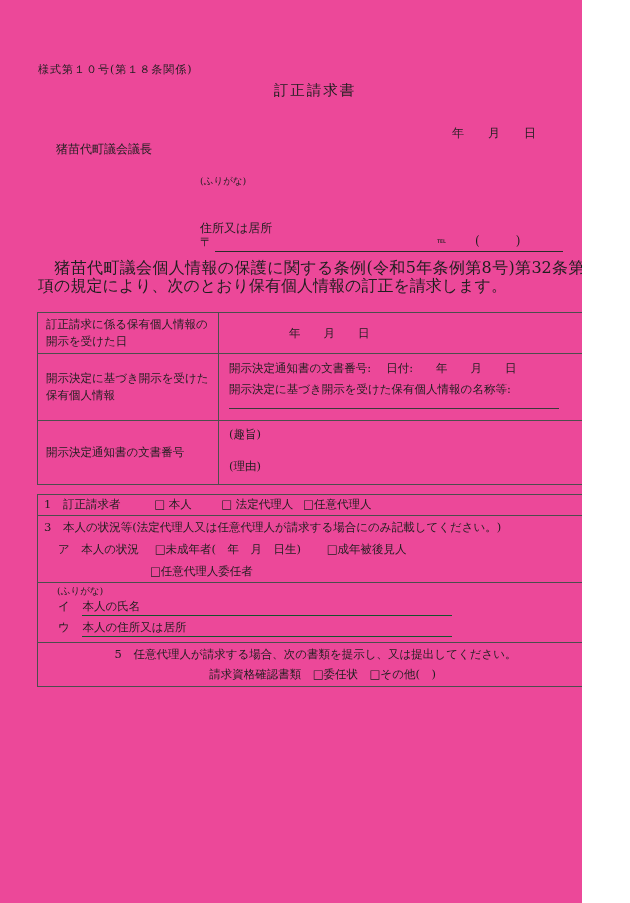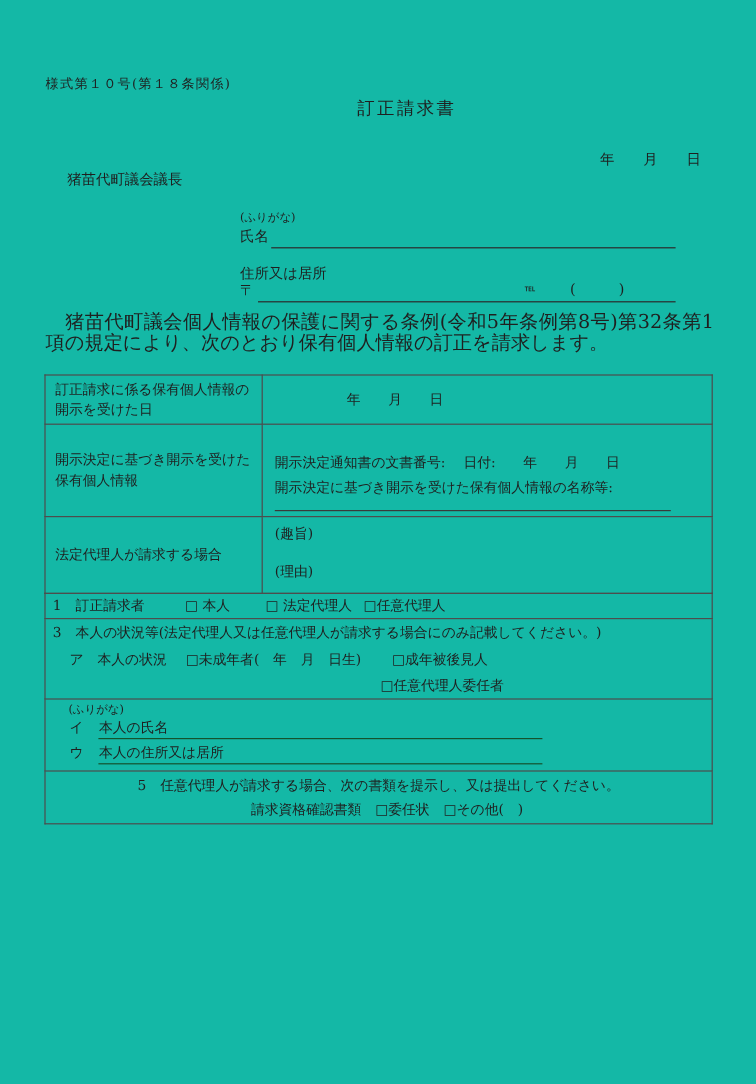--- a/index.html
+++ b/index.html
@@ -1,18 +1,18 @@
 <!DOCTYPE html>
 <html><head>
 <meta charset="utf-8">
 <style>
   * { margin:0; padding:0; box-sizing:border-box; }
   html,body { background:#ffffff; }
   .page {
-    position:relative; width:630px; height:903px; background:#14b8a6;
+    position:relative; width:582px; height:903px; background:#ec4899;
     font-family:"DejaVu Serif","Liberation Serif",serif;
     color:#1f1f1f; overflow:hidden;
   }
   .abs { position:absolute; }
   .form-number { left:38px; top:62px; font-size:11px; letter-spacing:1px; }
   .doc-title { left:0; top:81px; width:100%; text-align:center; font-size:14.5px; letter-spacing:2px;padding-left:48px; }
   .date-line { top:125px; right:46px; font-size:12px; }
   .addressee { left:56px; top:141px; font-size:12px; }
 
   .furigana { left:200px; top:175px; font-size:9.5px; }
@@ -30,21 +30,21 @@
 
   table.frm { position:absolute; border-collapse:collapse; table-layout:fixed; font-size:11.5px; }
   table.frm td { border:1px solid #4d4d4d; vertical-align:top; }
   .t1 { left:37px; top:312px; width:557px; }
   .t1 td.lab { width:181px; vertical-align:middle; padding:3px 8px; line-height:17px; }
   .t1 td.val { padding:4px 10px; }
   .t1 .r1 td { height:34px; }
   .t1 .r2 td { height:67px; }
   .t1 .r3 td { height:64px; }
   .t1 .r1 .val { vertical-align:middle; padding-left:70px; }
-  .r2line1 { display:flex; margin-top:20px; }
+  .r2line1 { display:flex; margin-top:3px; }
   .r2date { margin-left:15px; }
   .r2line2 { margin-top:6px; }
   .r2underline { margin-top:11px; width:330px; border-bottom:1px solid #3a3a3a; height:1px; }
   .r3purport { margin-top:2px; }
   .r3reason { margin-top:17px; }
 
   .t2 { left:37px; top:494px; width:557px; }
   .t2 td { padding:2px 6px; }
   .t2 .ra td { height:21px; }
   .t2 .rb td { height:116px; }
@@ -56,43 +56,39 @@
   .sec-label { margin-left:8px; }
   .opt1 { margin-left:30px; }
   .opt2 { margin-left:26px; }
   .opt3 { margin-left:6px; }
   .doc-items { margin-left:14px; margin-top:2px; }
   .doc-items div { line-height:21.5px; }
   .note-line { margin-top:3px; }
   .sub-a { margin-left:14px; margin-top:4px; }
   .minor-opt { margin-left:12px; }
   .ward-opt { margin-left:22px; }
-  .delegator-line { margin-left:106px; margin-top:4px;text-align:center; }
+  .delegator-line { margin-left:106px; margin-top:4px; }
   .furigana-small { margin-left:13px; font-size:9.5px; }
   .field-line { margin-left:14px; margin-top:1px; height:20px; }
   .field-line .kana { margin-right:9px; }
   .underfield { display:inline-block; width:370px; border-bottom:1px solid #14532d; padding-bottom:1px; }
   .docs-line { margin-left:14px; margin-top:4px; }
   .rowline { line-height:18px; }
 </style>
 </head>
 <body>
 
 <div class="page">
 
   <div class="abs form-number">様式第１０号(第１８条関係)</div>
   <div class="abs doc-title">訂正請求書</div>
   <div class="abs date-line">年　　月　　日</div>
   <div class="abs addressee">猪苗代町議会議長</div>
 
   <div class="abs furigana">(ふりがな)</div>
-  <div class="abs name-row">
-    <span class="lbl">氏名</span>
-    <span class="write-line"></span>
-  </div>
   <div class="abs address-label">住所又は居所</div>
   <div class="abs postal-row">
     <span class="mark">〒</span>
     <span class="postal-line">
       <span class="tel">℡</span>
       <span class="tel-parens">(　　　)</span>
     </span>
   </div>
 
   <div class="abs intro">　猪苗代町議会個人情報の保護に関する条例(令和5年条例第8号)第32条第1項の規定により、次のとおり保有個人情報の訂正を請求します。</div>
@@ -108,21 +104,21 @@
       <td class="val">
         <div class="r2line1">
           <span>開示決定通知書の文書番号:</span>
           <span class="r2date">日付:　　年　　月　　日</span>
         </div>
         <div class="r2line2">開示決定に基づき開示を受けた保有個人情報の名称等:</div>
         <div class="r2underline"></div>
       </td>
     </tr>
     <tr class="r3">
-      <td class="lab">法定代理人が請求する場合</td>
+      <td class="lab">開示決定通知書の文書番号</td>
       <td class="val">
         <div class="r3purport">(趣旨)</div>
         <div class="r3reason">(理由)</div>
       </td>
     </tr>
   </tbody>
     </table>
 
   <table class="frm t2">
     <tbody>

